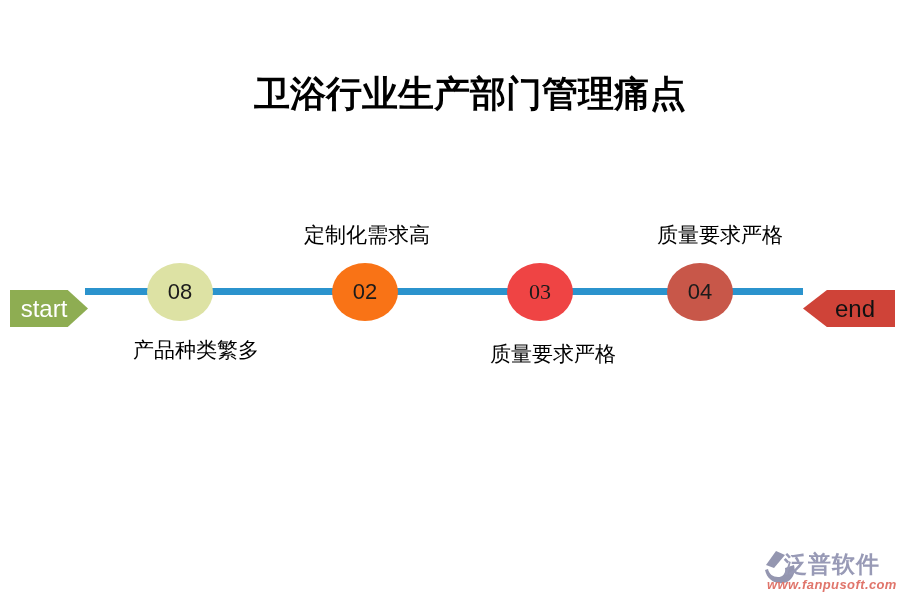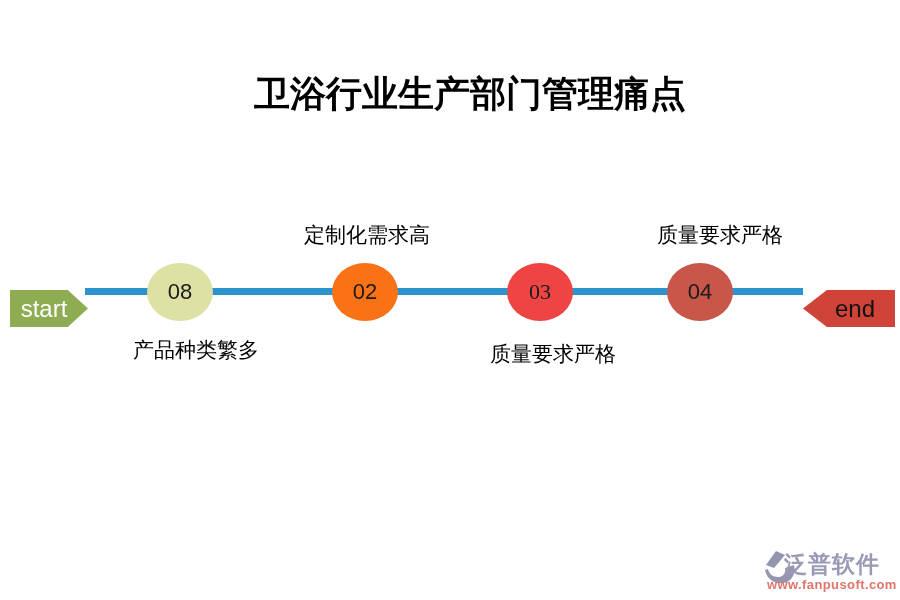--- a/index.html
+++ b/index.html
@@ -25,21 +25,21 @@
   .c1{left:147px}.c2{left:332px}.c3{left:507px}.c4{left:667px}
   .node-label{
     position:absolute;transform:translateX(-50%);font-size:21px;white-space:nowrap;
   }
   .lbl1{left:196px;top:336px}
   .lbl2{left:367px;top:221px}
   .lbl3{left:553px;top:340px}
   .lbl4{left:720px;top:221px}
   .wm-logo{position:absolute;left:763px;top:550px;width:32px;height:36px;}
   .wm-brand{position:absolute;left:784px;top:549px;font-size:23px;font-weight:bold;letter-spacing:1px;white-space:nowrap;}
-  .wm-url{position:absolute;left:767px;top:577px;font-size:13px;font-weight:bold;letter-spacing:.4px;white-space:nowrap;}
+  .wm-url{position:absolute;left:767px;top:577px;font-size:13px;font-weight:bold;letter-spacing:.4px;white-space:nowrap;font-style:italic;}
 </style>
 </head>
 <body>
 
 <div class="canvas">
 
   <h1 class="title">卫浴行业生产部门管理痛点</h1>
 
   <div class="tl-line" style="background: rgb(43, 147, 205);"></div>
 

